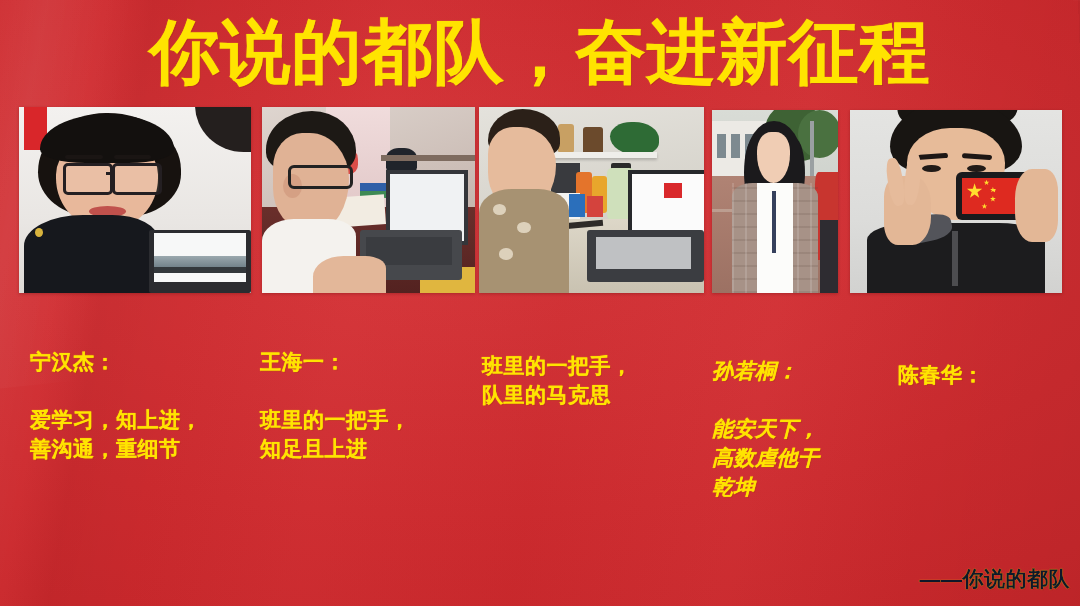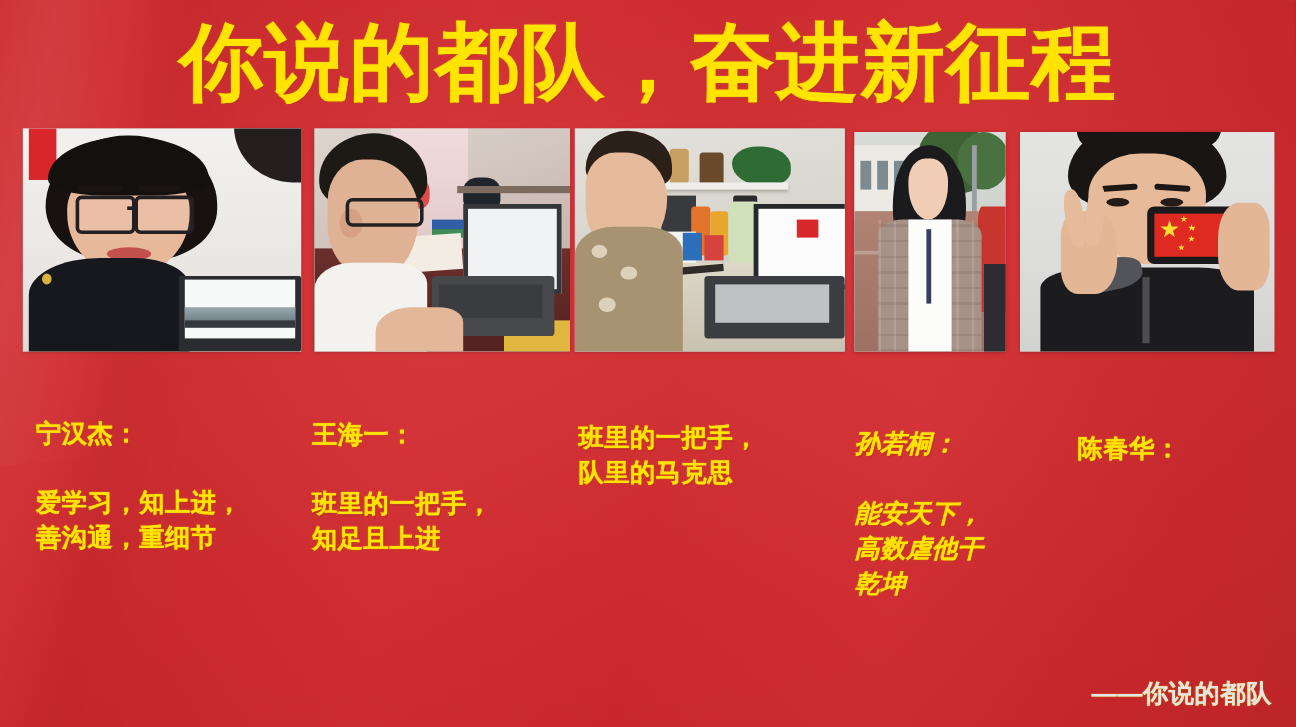--- a/index.html
+++ b/index.html
@@ -216,23 +216,23 @@
     line-height: 29px;
     white-space: pre-line;
     letter-spacing: .5px;
     text-shadow: 0 0 1px #ffe400, 1px 1px 0 rgba(150,25,20,.28);
   }
   .caption .nm { display: block; }
 
   
   .signature {
     position: absolute;
-    right: 20px;
+    right: 10px;
     bottom: 14px;
-    color: #e5e5e5;
+    color: #0f172a;
     font-weight: 700;
     font-size: 21px;
     line-height: 26px;
     letter-spacing: .5px;
     text-shadow: 0 0 1px #ffe400, 1px 1px 0 rgba(150,25,20,.28);
   }
 </style>
 </head>
 <body>
 

